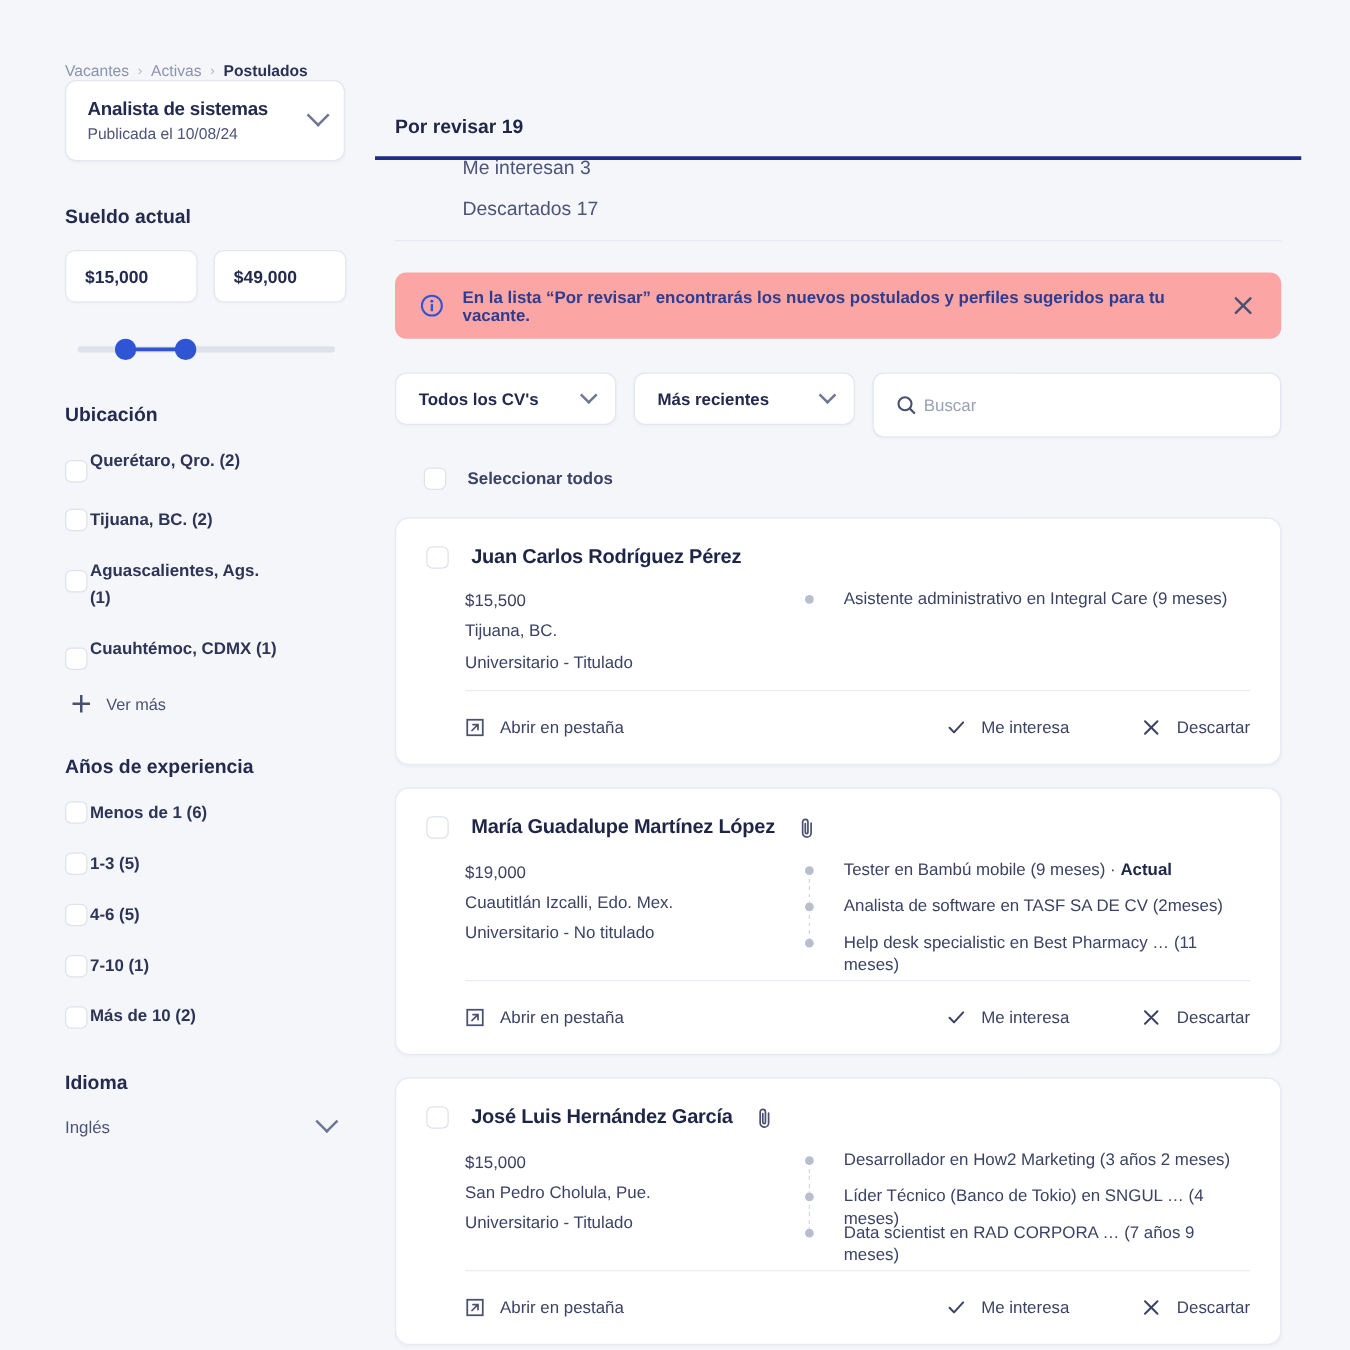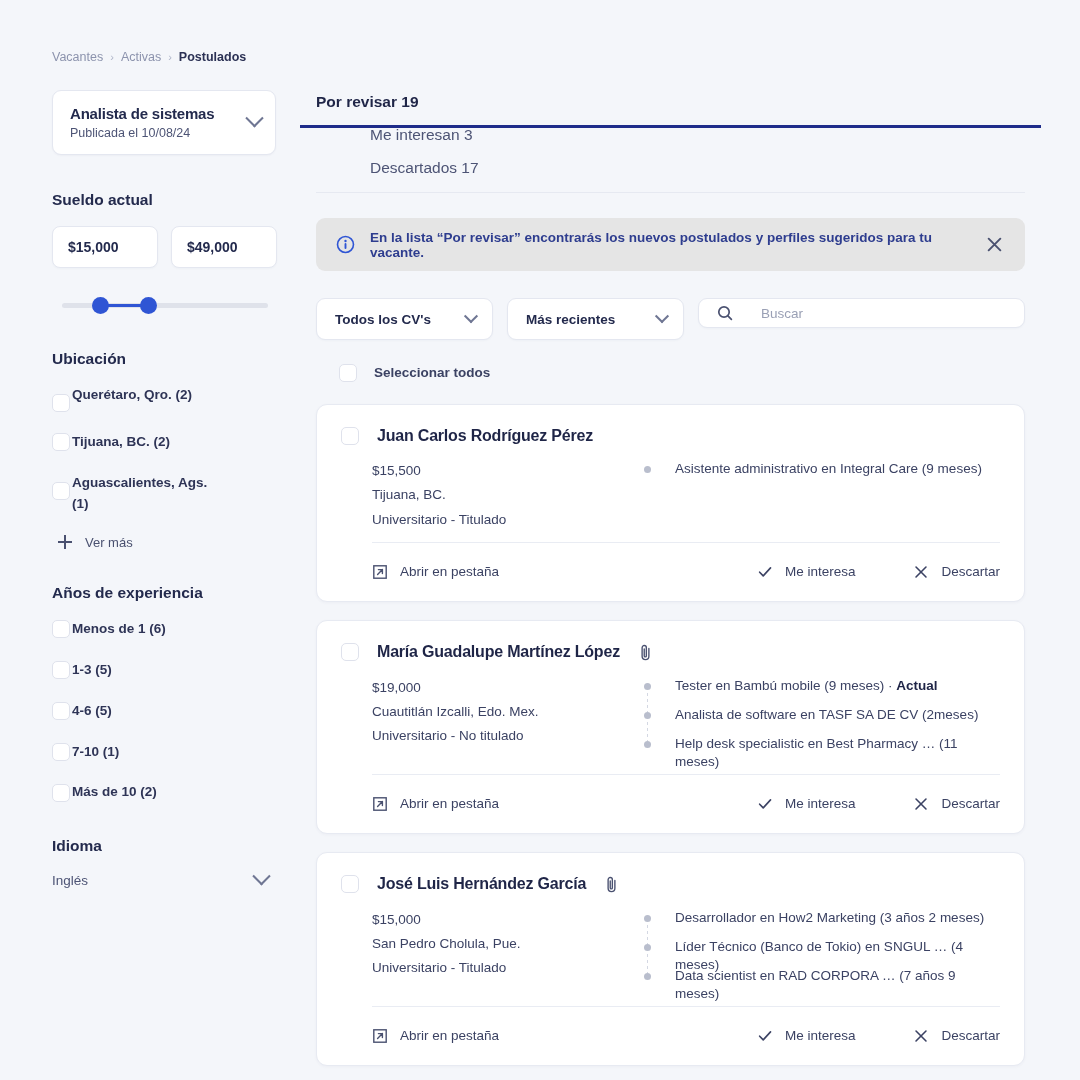--- a/index.html
+++ b/index.html
@@ -8,21 +8,21 @@
     background: #f4f6fa;
     font-family: "Liberation Sans", sans-serif;
     color: #2e3456;
     overflow: hidden;
   }
   .page { position: relative; width: 1080px; height: 1080px; display: flex; }
 
   
   .sidebar { width: 316px; flex: none; padding: 50px 0 0 52px; }
 
-  .breadcrumb { display: flex; align-items: center; gap: 7px; font-size: 12.5px; color: #8c93ad; margin-bottom: 26px; }
+  .breadcrumb { display: flex; align-items: center; gap: 7px; font-size: 12.5px; color: #8c93ad; }
   .crumb { white-space: nowrap; }
   .crumb.current { color: #2b3154; font-weight: bold; }
   .crumb-sep { color: #aeb4c8; font-size: 11px; }
 
   .vacancy-card {
     width: 224px; background: #fff; border: 1px solid #e4e7f0; border-radius: 9px;
     padding: 14px 14px 14px 17px; display: flex; align-items: center; justify-content: space-between;
     box-shadow: 0 1px 2px rgba(40,50,90,.04);
   }
   .vacancy-title { font-size: 15px; font-weight: bold; color: #232a4d; letter-spacing: -.2px; }
@@ -66,39 +66,39 @@
   
   .main { flex: 1; padding: 93px 55px 0 0; }
 
   .tabs { position: relative; display: flex; gap: 0; border-bottom: 1.5px solid #e6e9f1; flex-direction: column; }
   .tab { padding: 0 0 15px 0; font-size: 15.5px; color: #4d5475; cursor: pointer; }
   .tab + .tab { margin-left: 54px; }
   .tab.active { font-weight: bold; color: #1f2547; position: relative; }
   .tab.active::after { content: ""; position: absolute; left: -16px; right: -16px; bottom: -1.5px; height: 3px; background: #1e2c8a; }
 
   .banner {
-    margin-top: 25px; background: #e5e5e5; border-radius: 9px; height: 53px;
+    margin-top: 25px; background: #fca5a5; border-radius: 9px; height: 53px;
     display: flex; align-items: center; padding: 0 22px 0 20px; gap: 15px;
   }
   .info-icon { width: 19px; height: 19px; flex: none; }
   .banner-text { flex: 1; font-size: 13.5px; font-weight: bold; color: #2e3d8f; }
   .x-icon { width: 17px; height: 17px; flex: none; cursor: pointer; }
 
   .toolbar { display: flex; gap: 14px; margin-top: 27px; }
   .select {
     height: 42px; background: #fff; border: 1px solid #e4e7f0; border-radius: 9px;
     display: flex; align-items: center; justify-content: space-between; padding: 0 16px 0 18px;
     font-size: 13.5px; font-weight: bold; color: #232a4d; box-shadow: 0 1px 2px rgba(40,50,90,.03);
   }
   .select .chev { width: 10px; height: 10px; border-width: 2px; margin-left: 22px; transform: rotate(45deg) translate(-2px,-2px); }
   #sel-cv { width: 177px; }
   #sel-sort { width: 177px; }
   .search {
-    flex: 1; height: 30px; background: #fff; border: 1px solid #e4e7f0; border-radius: 9px;
-    display: flex; align-items: center; gap: 28px; padding: 0 18px;
+    flex: 1; height: 52px; background: #fff; border: 1px solid #e4e7f0; border-radius: 9px;
+    display: flex; align-items: center; gap: 6px; padding: 0 18px;
     box-shadow: 0 1px 2px rgba(40,50,90,.03);
   }
   .search-ph { font-size: 13.5px; color: #9aa0b5; }
 
   .selectall { display: flex; align-items: center; gap: 17px; margin: 23px 0 0 23px; }
   .selectall .clabel { font-weight: bold; font-size: 13.5px; color: #3b4263; }
 
   
   .cards { margin-top: 20px; display: flex; flex-direction: column; gap: 18px; }
   .cand-card {
@@ -169,20 +169,24 @@
       <span class="cbox"></span>
       <span class="clabel">Querétaro, Qro. (2)</span>
     </div>
     <div class="checkrow">
       <span class="cbox"></span>
       <span class="clabel">Tijuana, BC. (2)</span>
     </div>
     <div class="checkrow tall">
       <span class="cbox"></span>
       <span class="clabel">Aguascalientes, Ags. (1)</span>
+    </div>
+    <div class="checkrow tall">
+      <span class="cbox"></span>
+      <span class="clabel">Cuauhtémoc, CDMX (1)</span>
     </div>
     <div class="vermas">
       <span class="plus"></span>
       <span class="vermas-label">Ver más</span>
     </div>
 
     <h3 class="filter-title">Años de experiencia</h3>
     <div class="checkrow">
       <span class="cbox"></span>
       <span class="clabel">Menos de 1 (6)</span>

